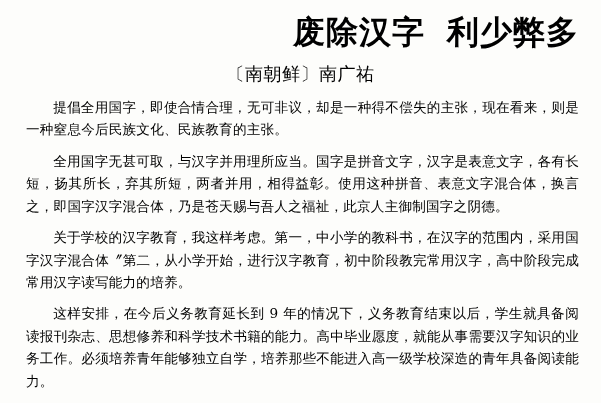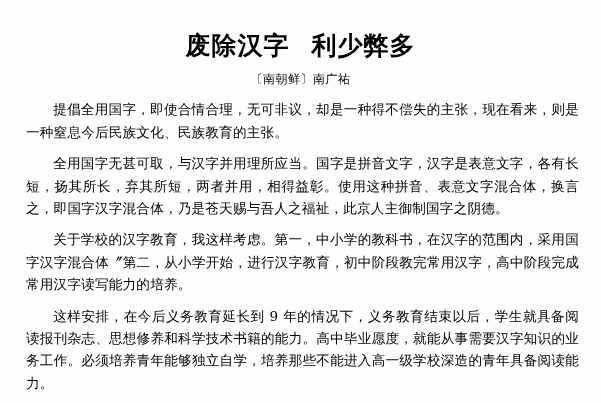--- a/index.html
+++ b/index.html
@@ -16,42 +16,42 @@
   }
   .page {
     position: relative;
     width: 601px;
     height: 403px;
     box-sizing: border-box;
     padding: 8px 22px 0 22px;
     background: #fdfdfb;
   }
   .title {
-    text-align: center;
-    font-size: 25px;
+    text-align: right;
+    font-size: 32px;
     font-weight: bold;
     letter-spacing: 1px;
     line-height: 1.25;
-    margin-top: 22px;
+    margin-top: 4px;
     font-family: "DejaVu Sans", "Liberation Sans", sans-serif;
   }
   .title .gap {
     display: inline-block;
     width: 22px;
   }
   .subtitle {
     text-align: center;
     font-size: 15.5px;
     margin-top: 8px;
     letter-spacing: 0.5px;
     font-family: "DejaVu Serif", "Liberation Serif", serif;
   }
   .author {
     text-align: center;
-    font-size: 12px;
+    font-size: 18px;
     margin-top: 10px;
     letter-spacing: 0.5px;
   }
   .section-head {
     text-align: center;
     font-size: 16px;
     font-weight: bold;
     margin-top: 12px;
     letter-spacing: 2px;
     font-family: "DejaVu Sans", "Liberation Sans", sans-serif;

